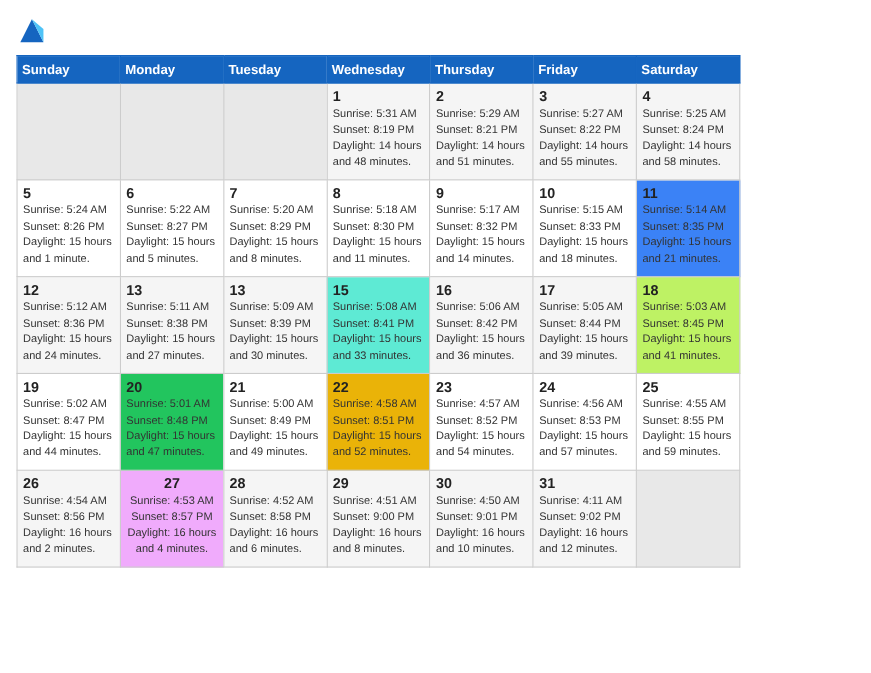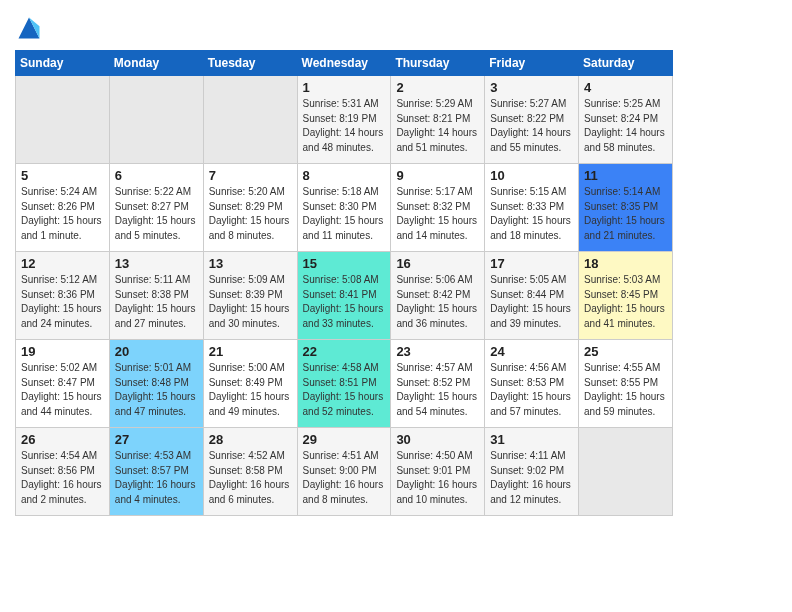--- a/index.html
+++ b/index.html
@@ -259,51 +259,51 @@
 Daylight: 15 hours
 and 36 minutes.</div>
           </td>
           <td style="background: rgb(245, 245, 245);">
             <span class="day-num">17</span>
             <div class="day-info">Sunrise: 5:05 AM
 Sunset: 8:44 PM
 Daylight: 15 hours
 and 39 minutes.</div>
           </td>
-          <td style="background: #fef9c3; margin-top: 16px;">
+          <td style="background: #bef264; margin-top: 16px;">
             <span class="day-num">18</span>
             <div class="day-info">Sunrise: 5:03 AM
 Sunset: 8:45 PM
 Daylight: 15 hours
 and 41 minutes.</div>
           </td>
         </tr>
         <tr>
           <td style="background: rgb(255, 255, 255);">
             <span class="day-num">19</span>
             <div class="day-info">Sunrise: 5:02 AM
 Sunset: 8:47 PM
 Daylight: 15 hours
 and 44 minutes.</div>
           </td>
-          <td style="background: #7dd3fc;">
+          <td style="background: #22c55e;">
             <span class="day-num">20</span>
             <div class="day-info">Sunrise: 5:01 AM
 Sunset: 8:48 PM
 Daylight: 15 hours
 and 47 minutes.</div>
           </td>
           <td style="background: rgb(255, 255, 255);">
             <span class="day-num">21</span>
             <div class="day-info">Sunrise: 5:00 AM
 Sunset: 8:49 PM
 Daylight: 15 hours
 and 49 minutes.</div>
           </td>
-          <td style="background: #5eead4;">
+          <td style="background: #eab308;">
             <span class="day-num">22</span>
             <div class="day-info">Sunrise: 4:58 AM
 Sunset: 8:51 PM
 Daylight: 15 hours
 and 52 minutes.</div>
           </td>
           <td style="background: rgb(255, 255, 255);">
             <span class="day-num">23</span>
             <div class="day-info">Sunrise: 4:57 AM
 Sunset: 8:52 PM
@@ -326,21 +326,21 @@
           </td>
         </tr>
         <tr>
           <td style="background: rgb(245, 245, 245);">
             <span class="day-num">26</span>
             <div class="day-info">Sunrise: 4:54 AM
 Sunset: 8:56 PM
 Daylight: 16 hours
 and 2 minutes.</div>
           </td>
-          <td style="background: #7dd3fc;">
+          <td style="background: #f0abfc; text-align: center;">
             <span class="day-num">27</span>
             <div class="day-info">Sunrise: 4:53 AM
 Sunset: 8:57 PM
 Daylight: 16 hours
 and 4 minutes.</div>
           </td>
           <td style="background: rgb(245, 245, 245);">
             <span class="day-num">28</span>
             <div class="day-info">Sunrise: 4:52 AM
 Sunset: 8:58 PM

